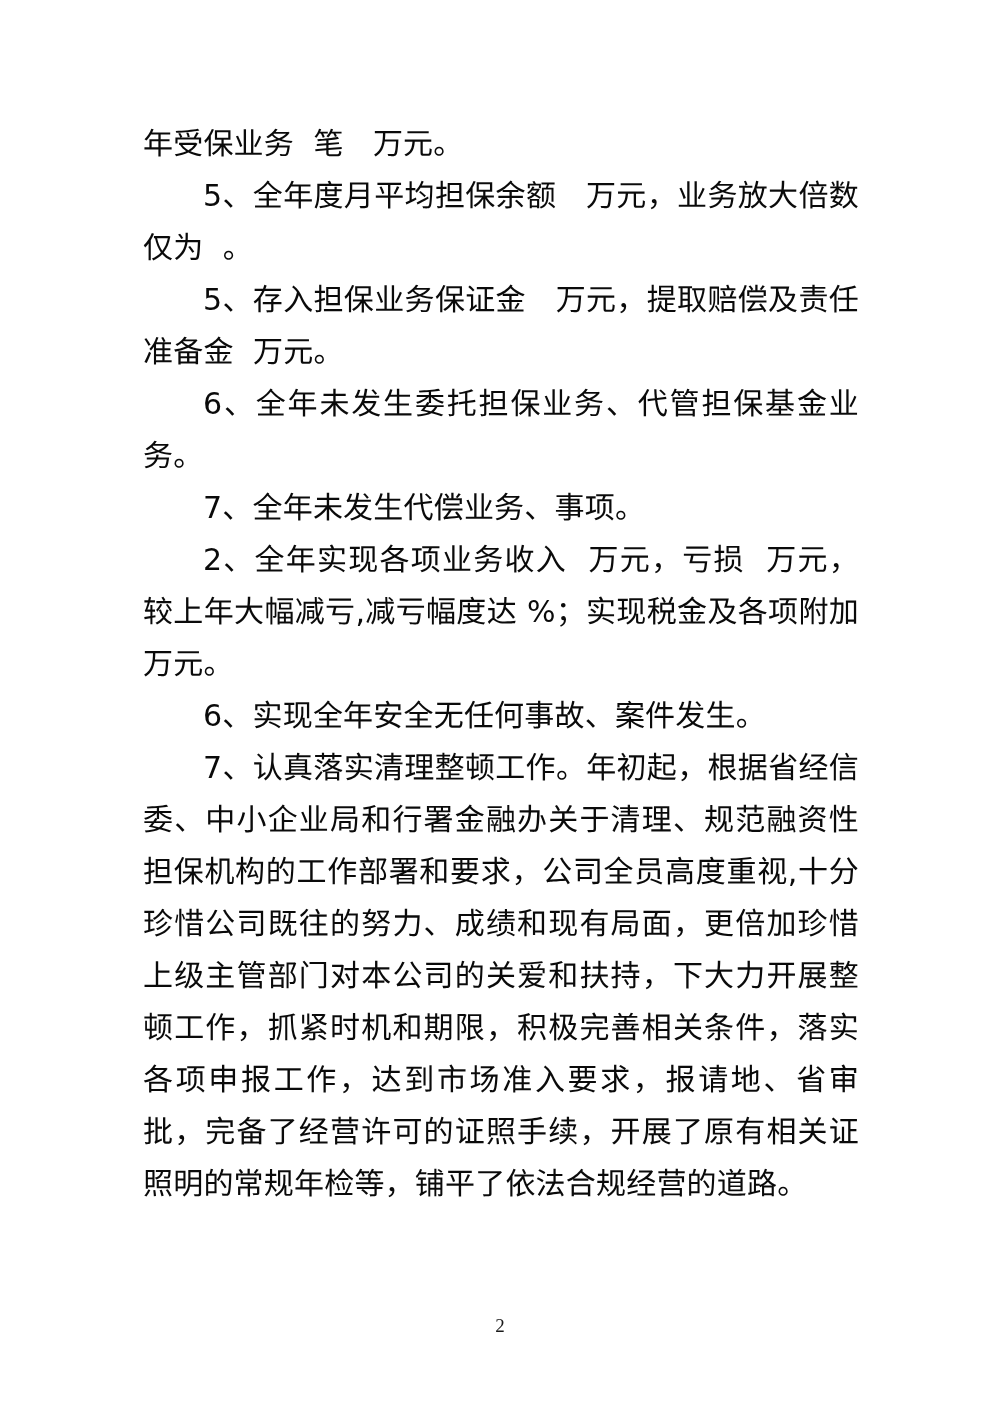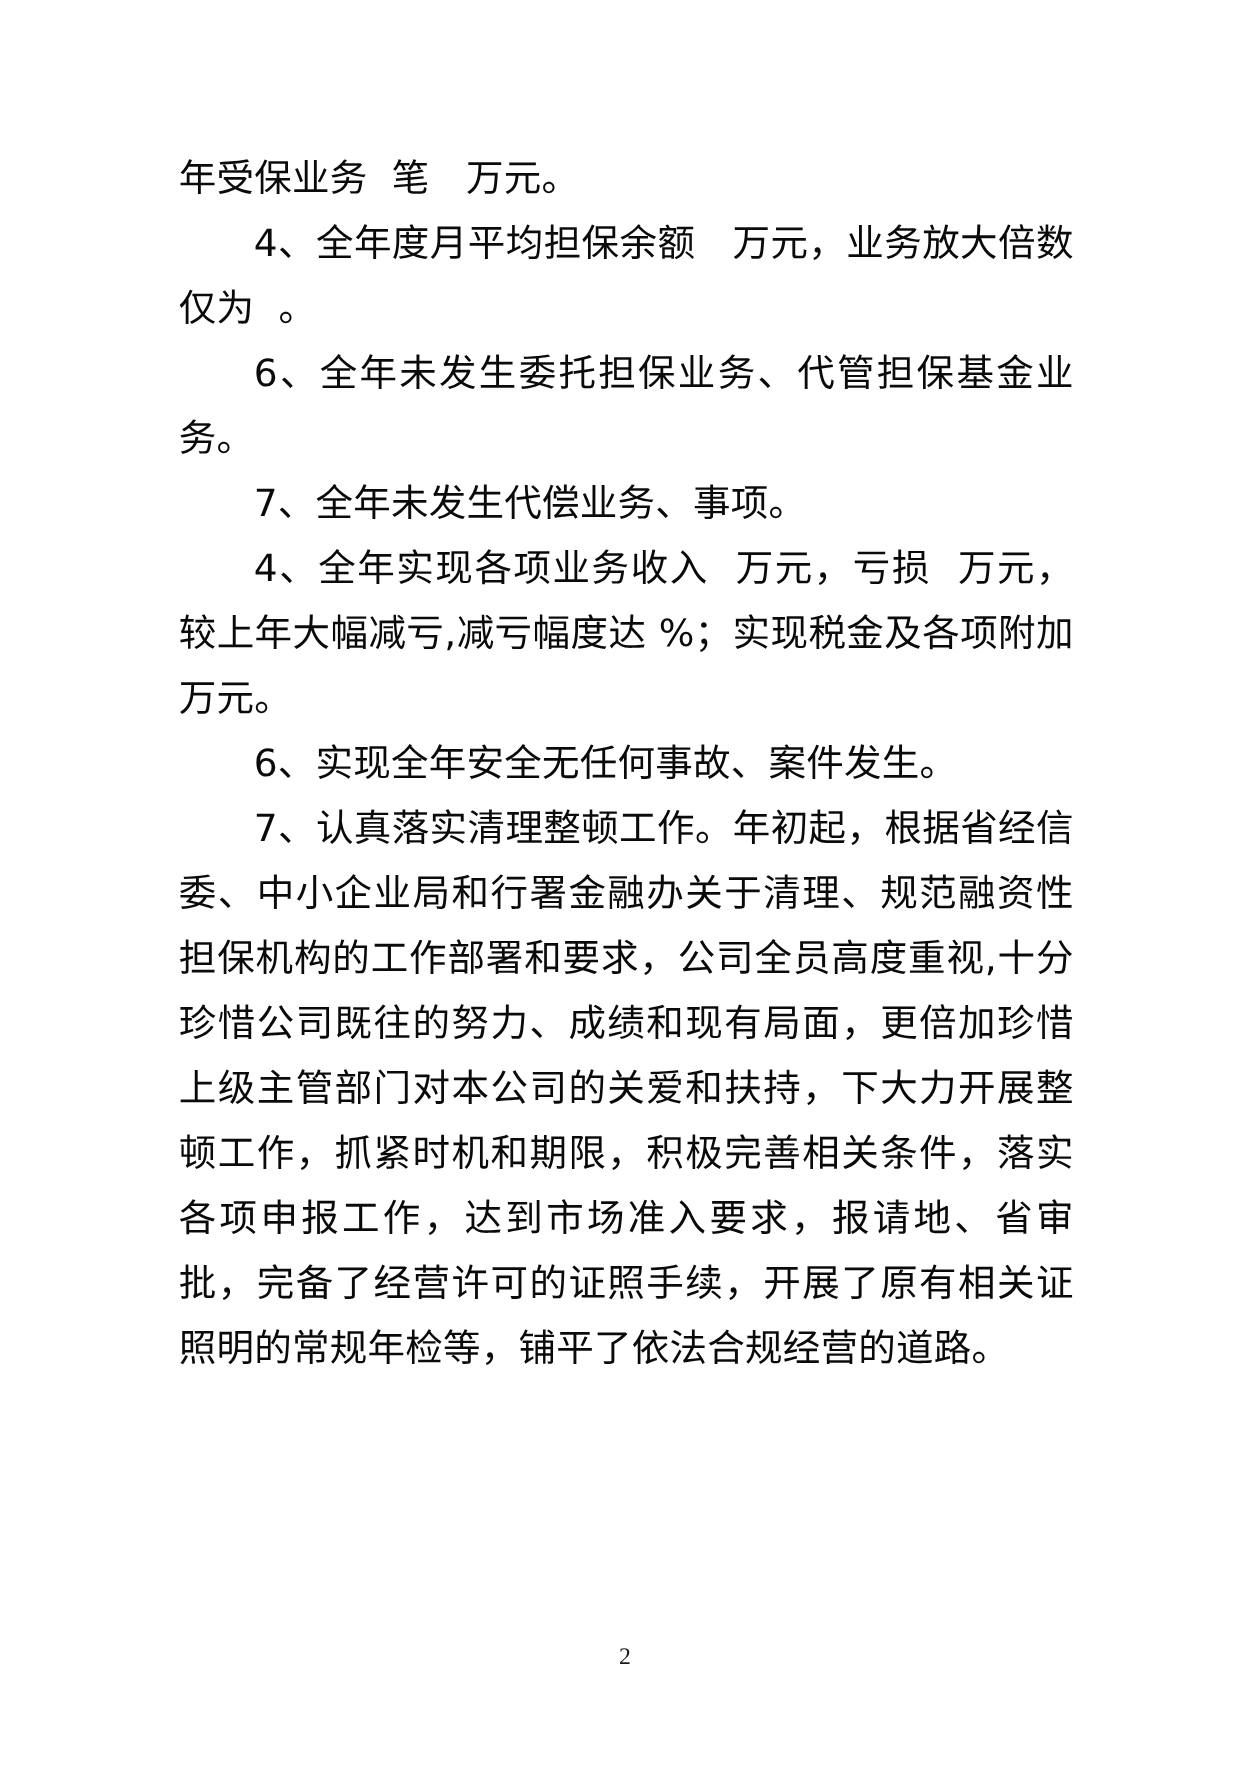--- a/index.html
+++ b/index.html
@@ -80,28 +80,29 @@
 </head>
 <body>
 
 <div class="page">
 
   <div class="body-area">
 
     <p class="p cont">年受保业务  笔   万元。</p>
 
 
-    <p class="p indent">4、全年度月平均担保余额   万元，业务放大倍数仅为  。</p>
+    <p class="p indent">5、全年度月平均担保余额   万元，业务放大倍数仅为  。</p>
 
+    <p class="p indent">5、存入担保业务保证金   万元，提取赔偿及责任准备金  万元。</p>
 
     <p class="p indent">6、全年未发生委托担保业务、代管担保基金业务。</p>
 
     <p class="p indent">7、全年未发生代偿业务、事项。</p>
 
-    <p class="p indent">4、全年实现各项业务收入  万元，亏损  万元，较上年大幅减亏,减亏幅度达 %；实现税金及各项附加 万元。</p>
+    <p class="p indent">2、全年实现各项业务收入  万元，亏损  万元，较上年大幅减亏,减亏幅度达 %；实现税金及各项附加 万元。</p>
 
     <p class="p indent">6、实现全年安全无任何事故、案件发生。</p>
 
 
     <p class="p indent">7、认真落实清理整顿工作。年初起，根据省经信委、中小企业局和行署金融办关于清理、规范融资性担保机构的工作部署和要求，公司全员高度重视,十分珍惜公司既往的努力、成绩和现有局面，更倍加珍惜上级主管部门对本公司的关爱和扶持，下大力开展整顿工作，抓紧时机和期限，积极完善相关条件，落实各项申报工作，达到市场准入要求，报请地、省审批，完备了经营许可的证照手续，开展了原有相关证照明的常规年检等，铺平了依法合规经营的道路。</p>
 
   </div>
 
   <div class="page-number">2</div>
 

